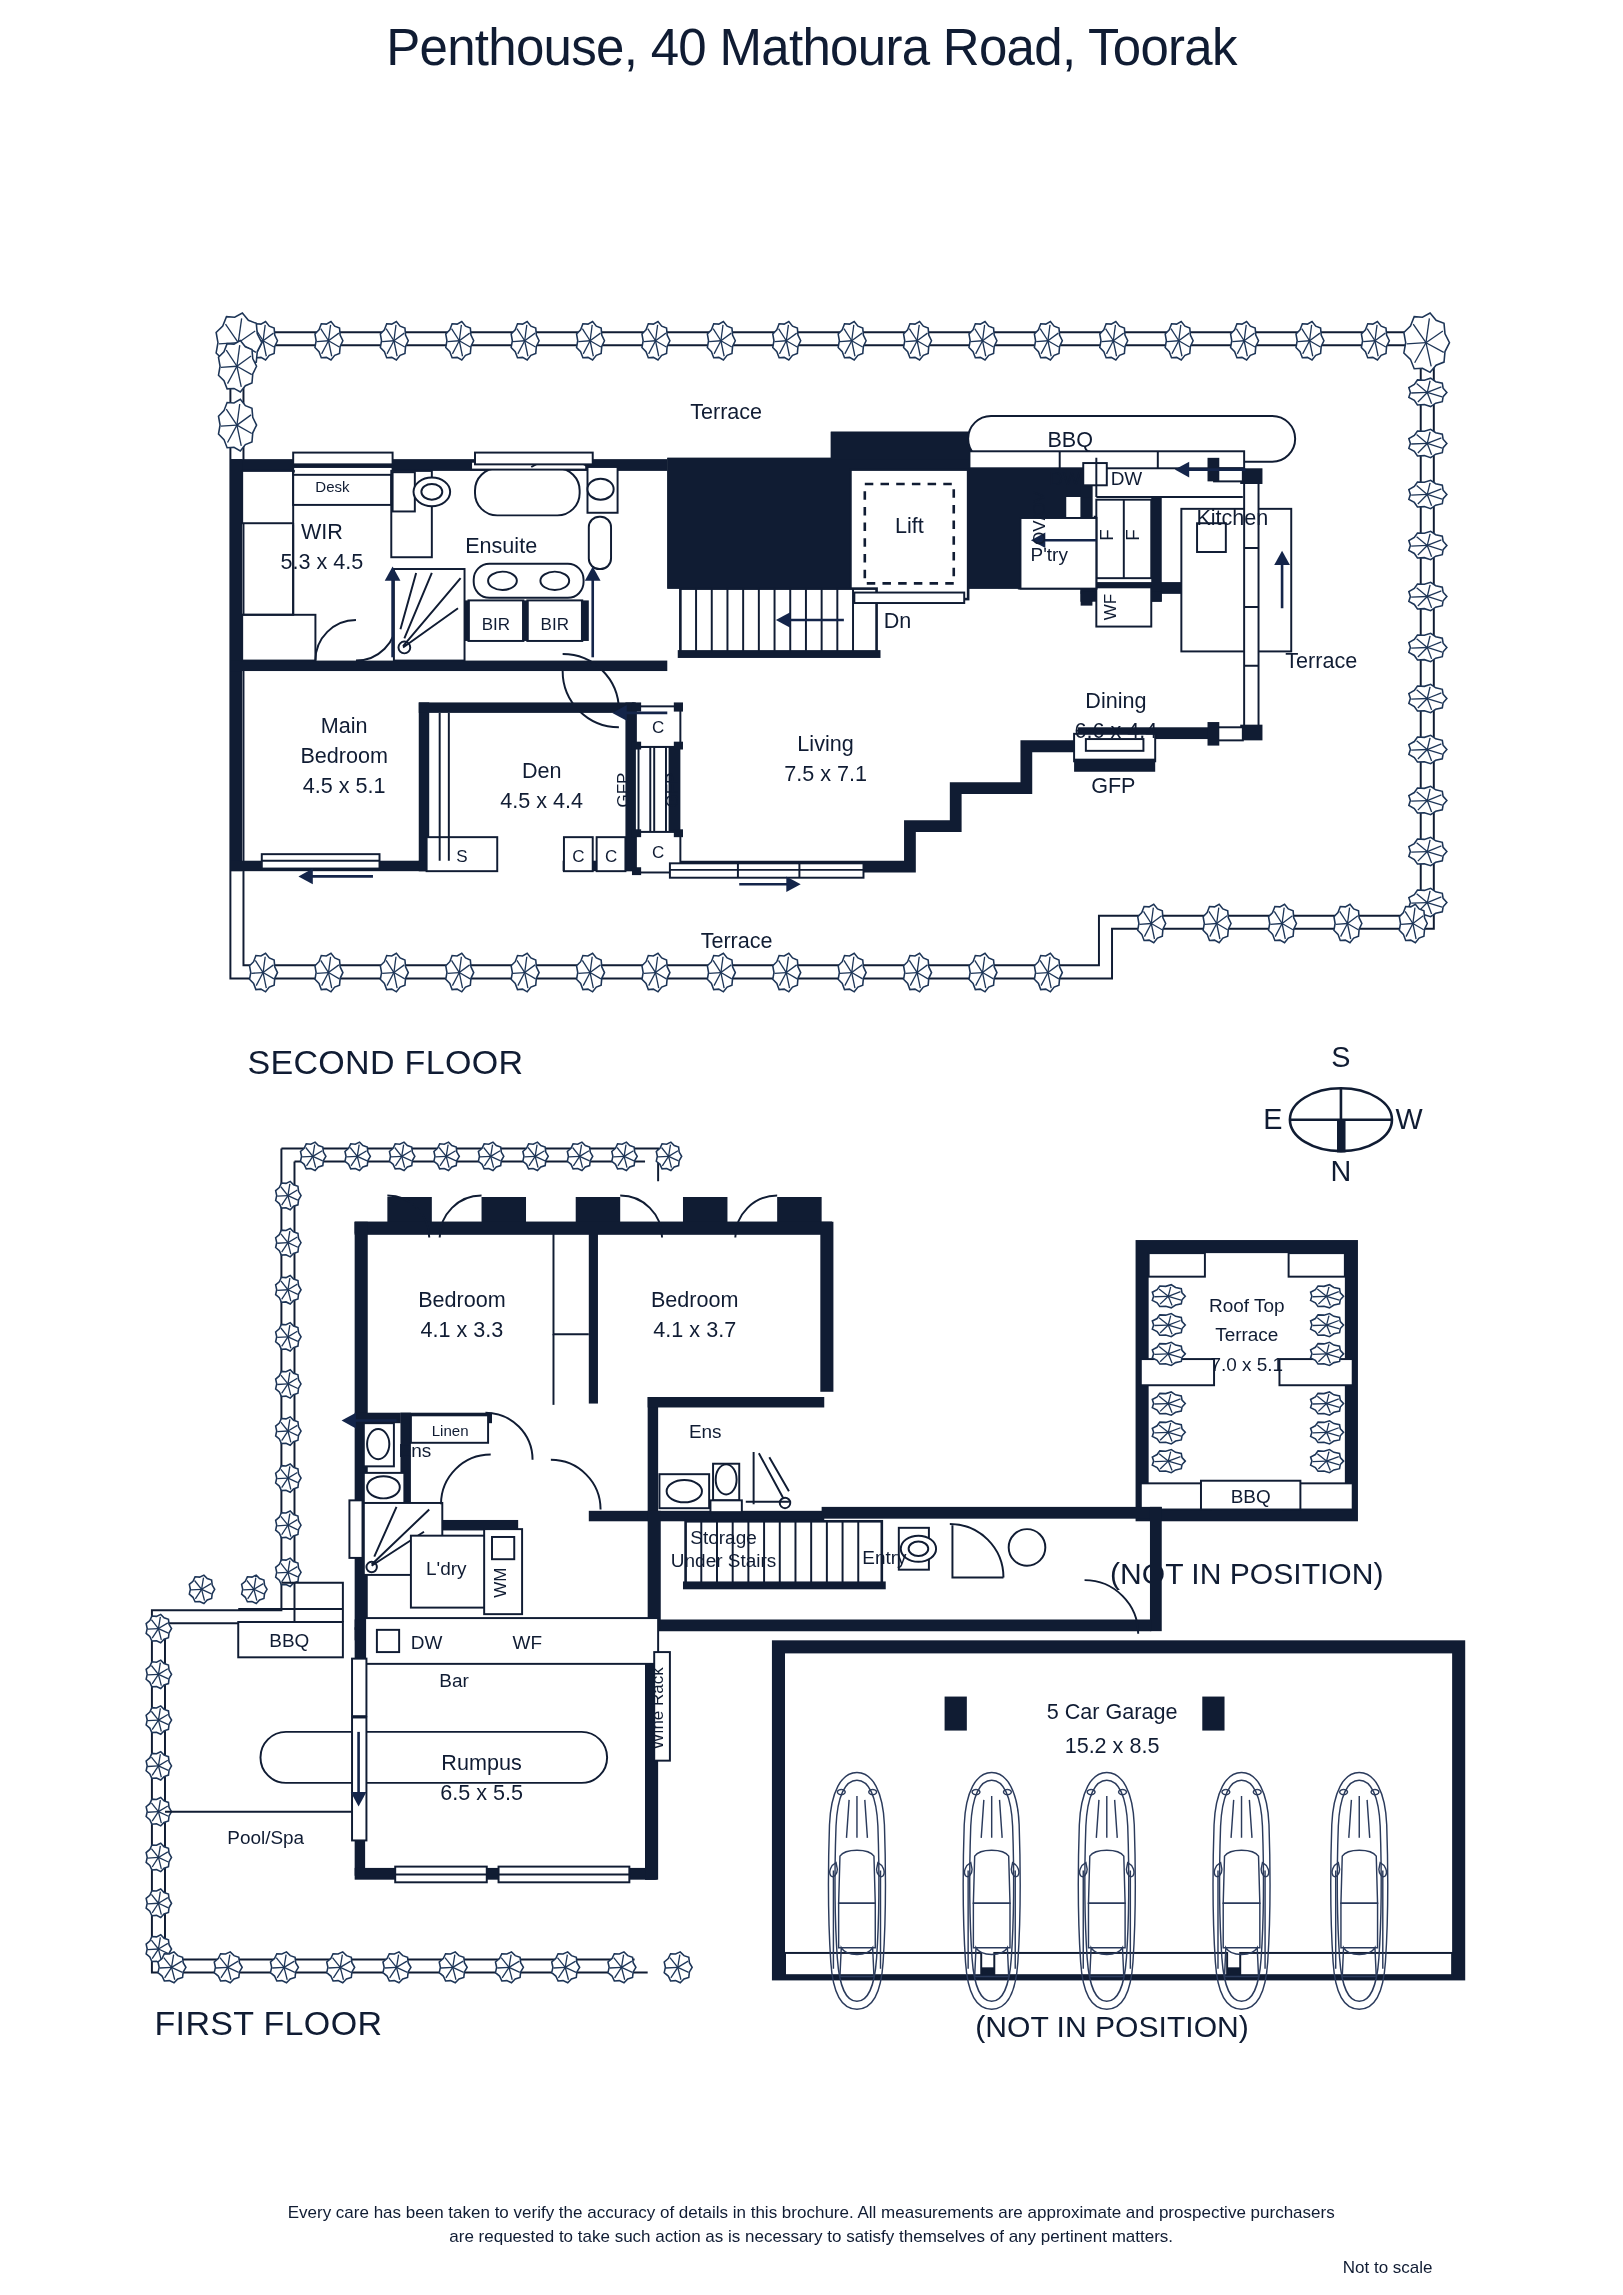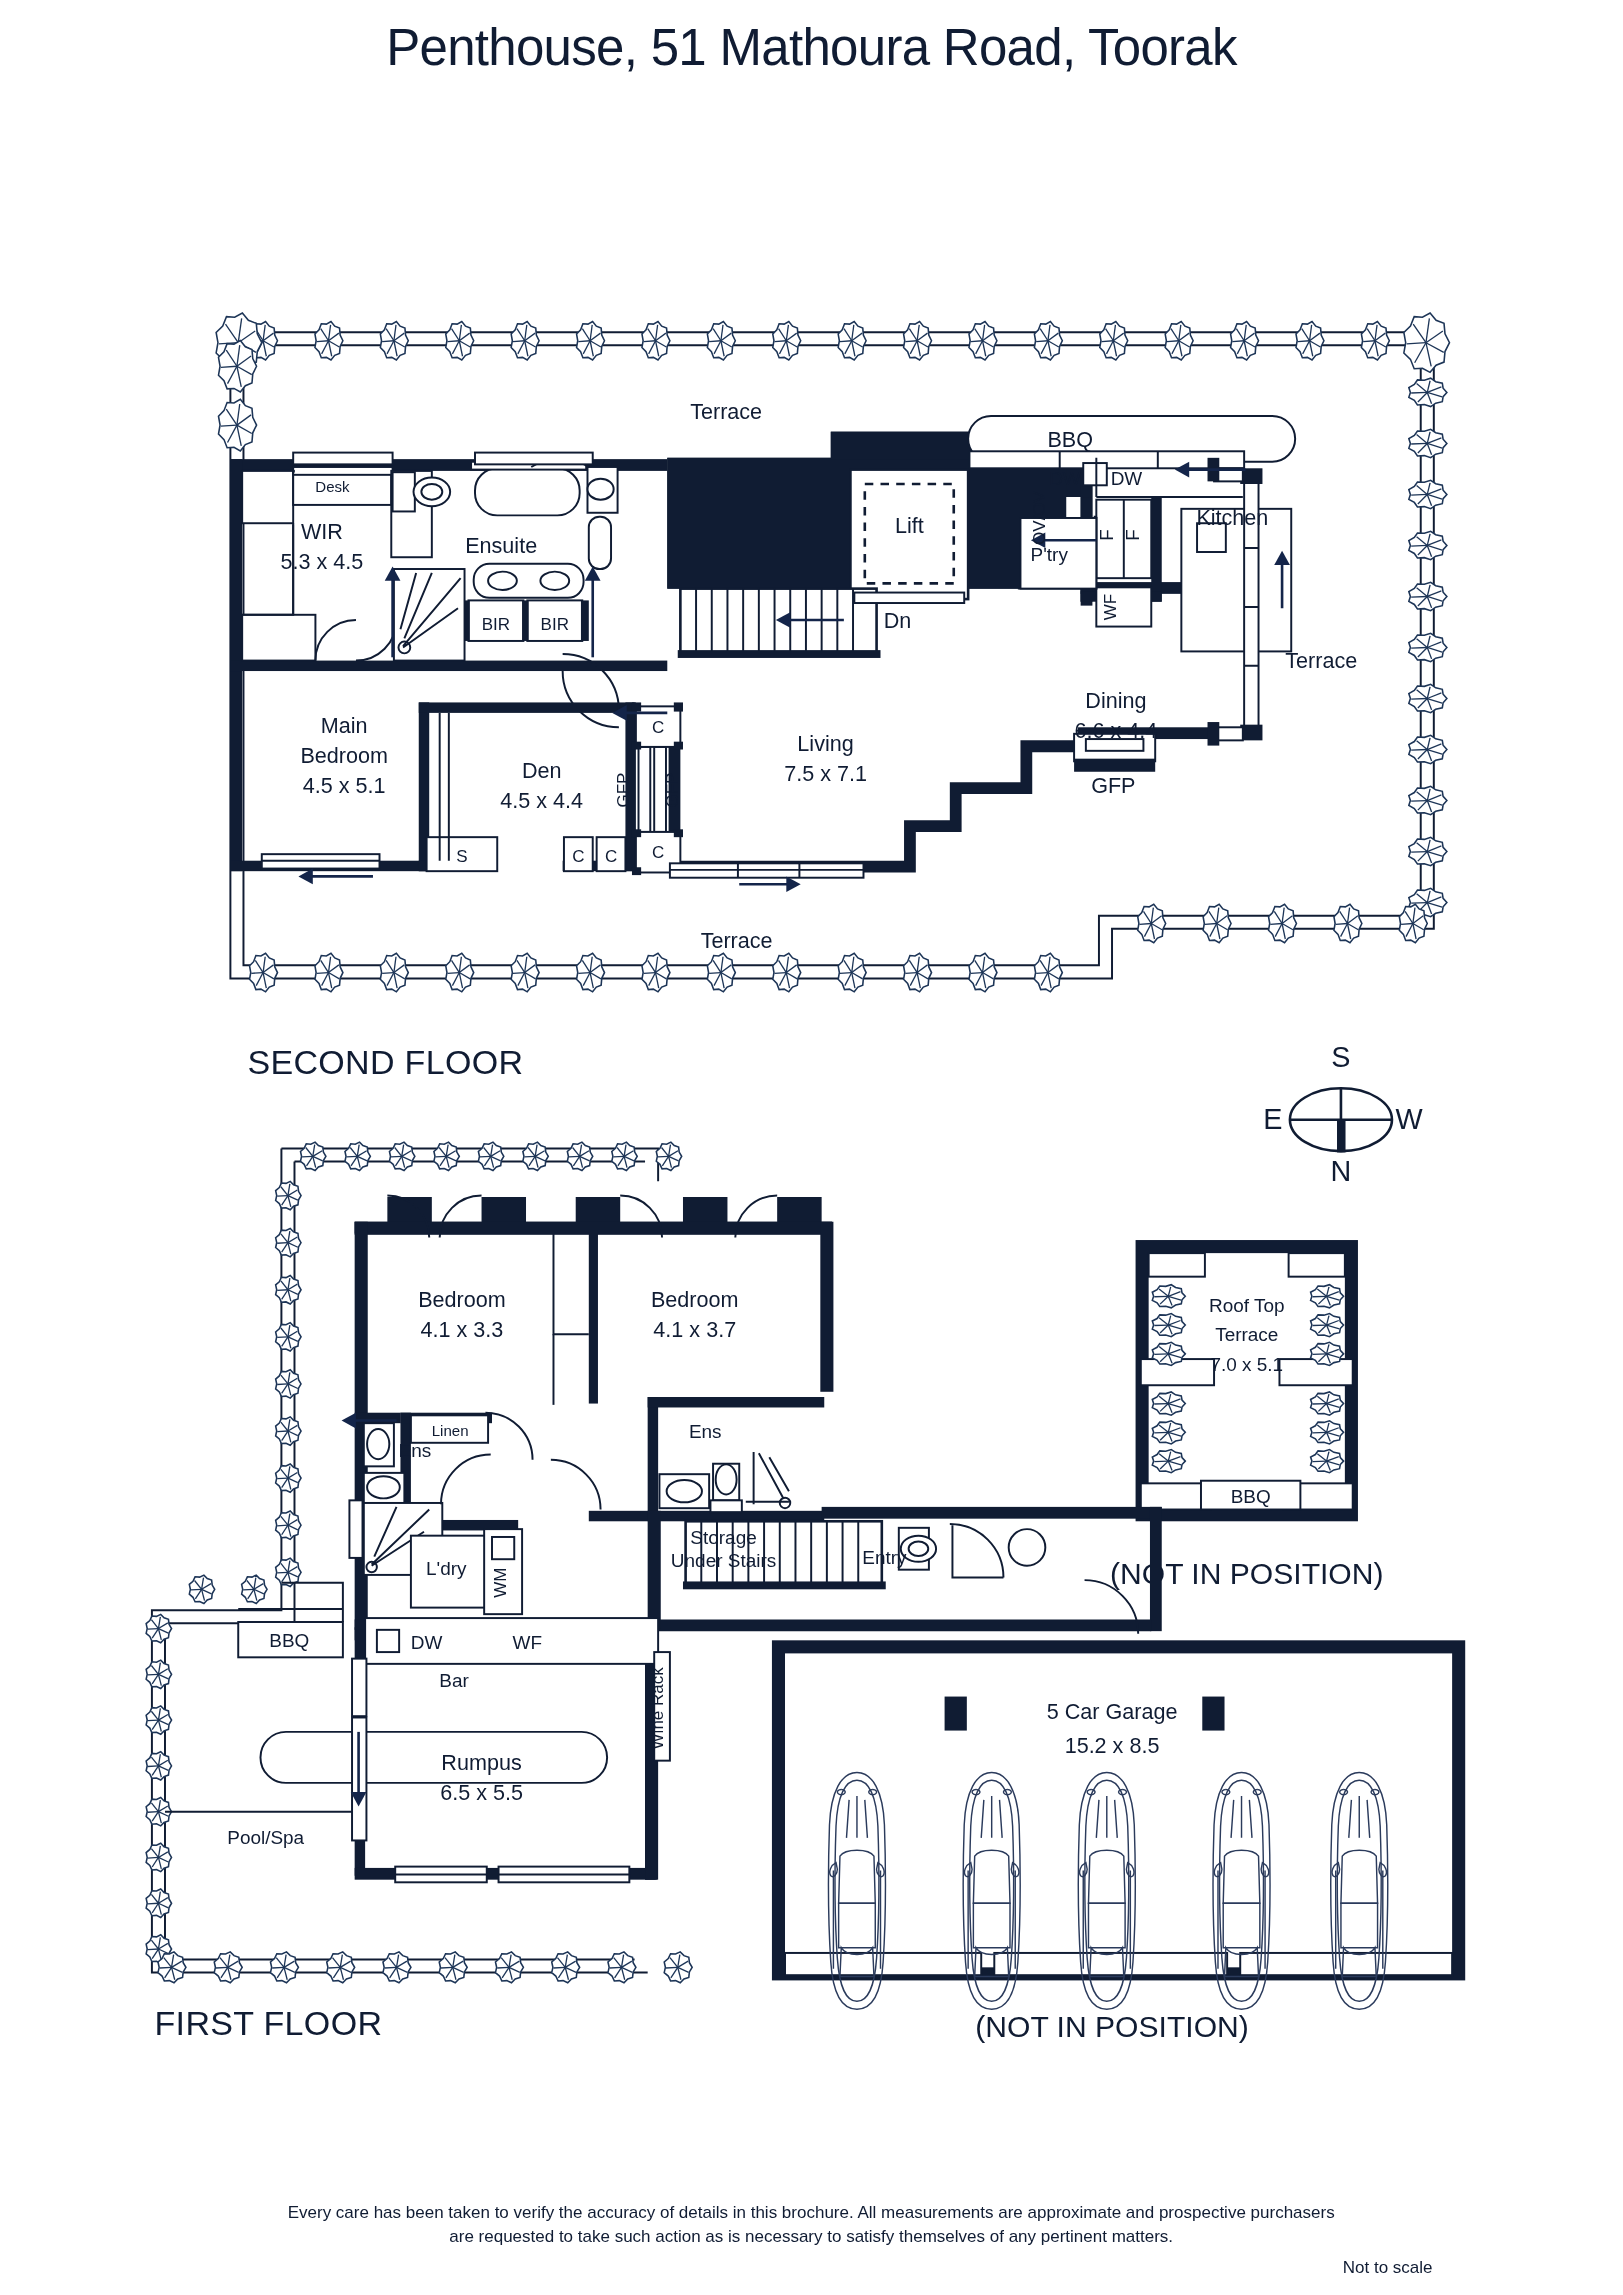--- a/index.html
+++ b/index.html
@@ -28,21 +28,21 @@
   .wht2{fill:#ffffff;stroke:#101c33;stroke-width:3;}
   .dash{fill:none;stroke:#101c33;stroke-width:4;stroke-dasharray:13 11;}
   .tree{fill:#ffffff;stroke:#1d3557;stroke-width:2.4;}
   .twig{fill:none;stroke:#1d3557;stroke-width:2;}
 </style>
 </head>
 <body>
 
 <div class="pg">
 
-  <div id="title">Penthouse, 51 Mathoura Road, Toorak</div>
+  <div id="title">Penthouse, 40 Mathoura Road, Toorak</div>
 
   <svg width="1623" height="2295" viewBox="0 0 2481 3509">
 
     <g>
 
       <g>
         <path class="L2" d="M352 508 H2192 V1420 H1700 V1496 H352 Z"></path>
         <path class="L2" d="M372 528 H2172 V1400 H1680 V1476 H372 Z"></path>
       </g>
 

